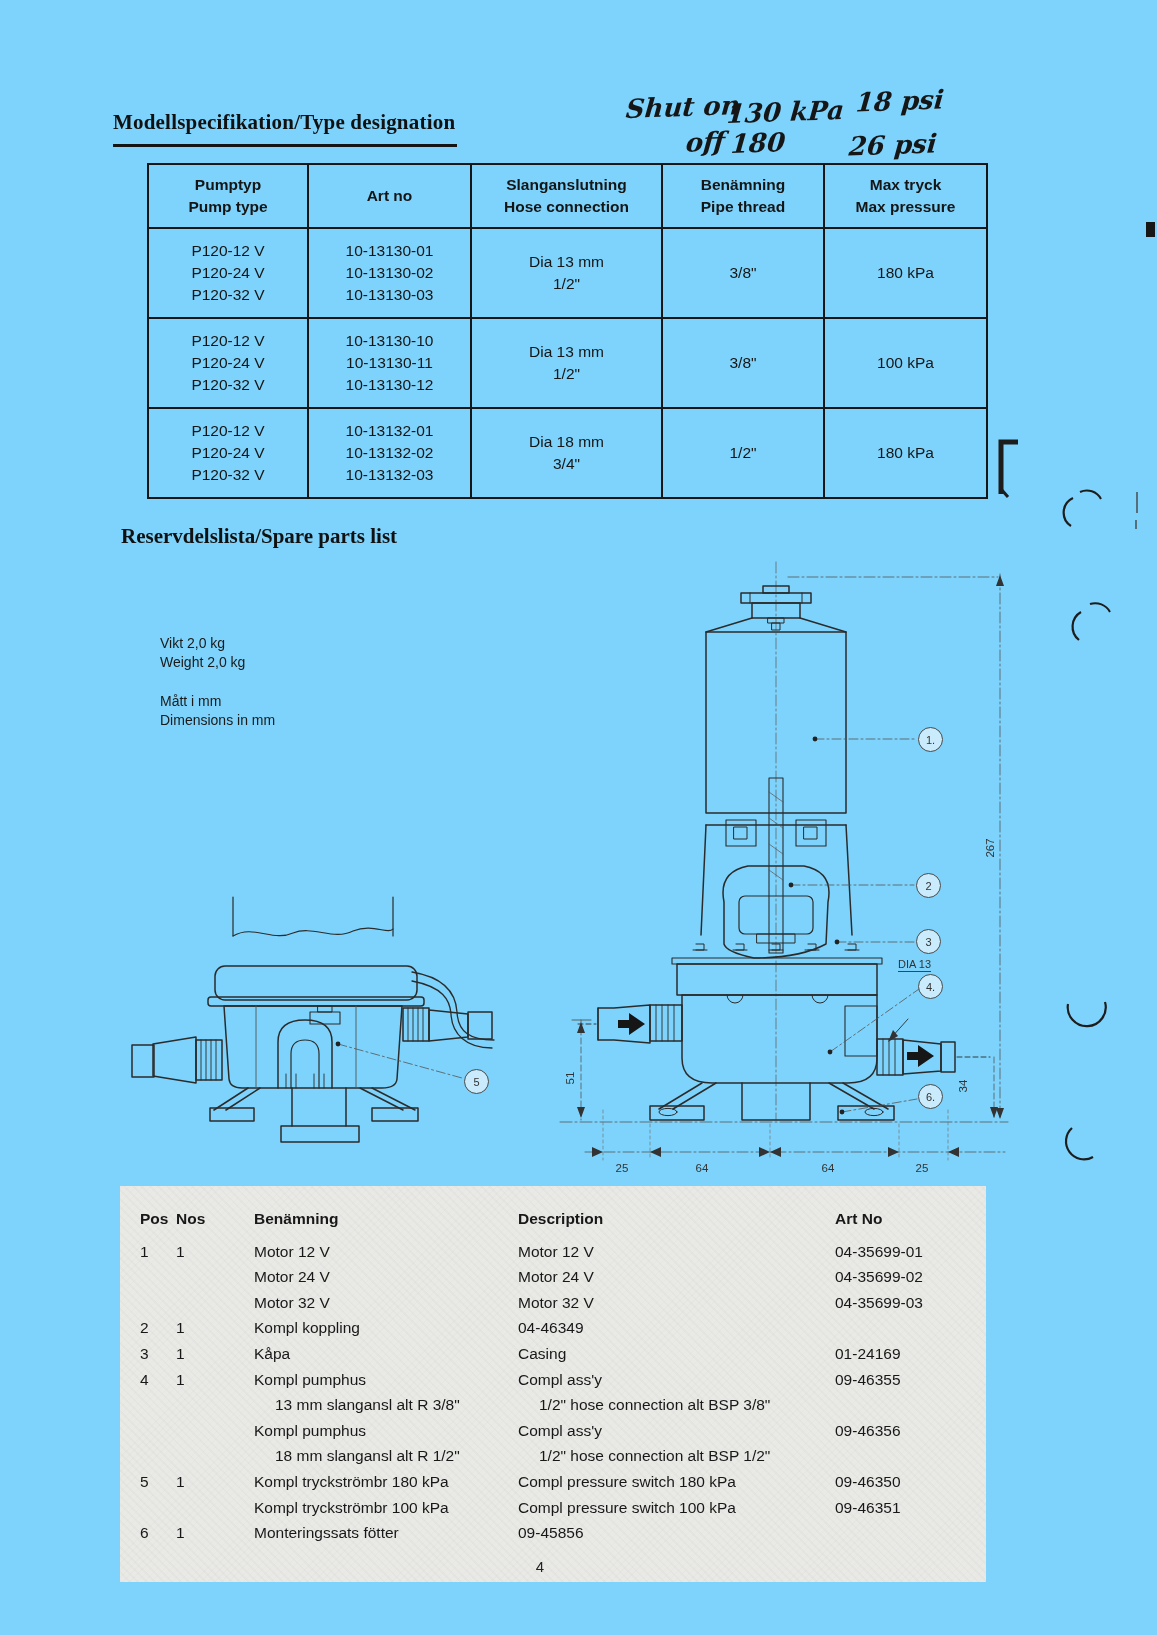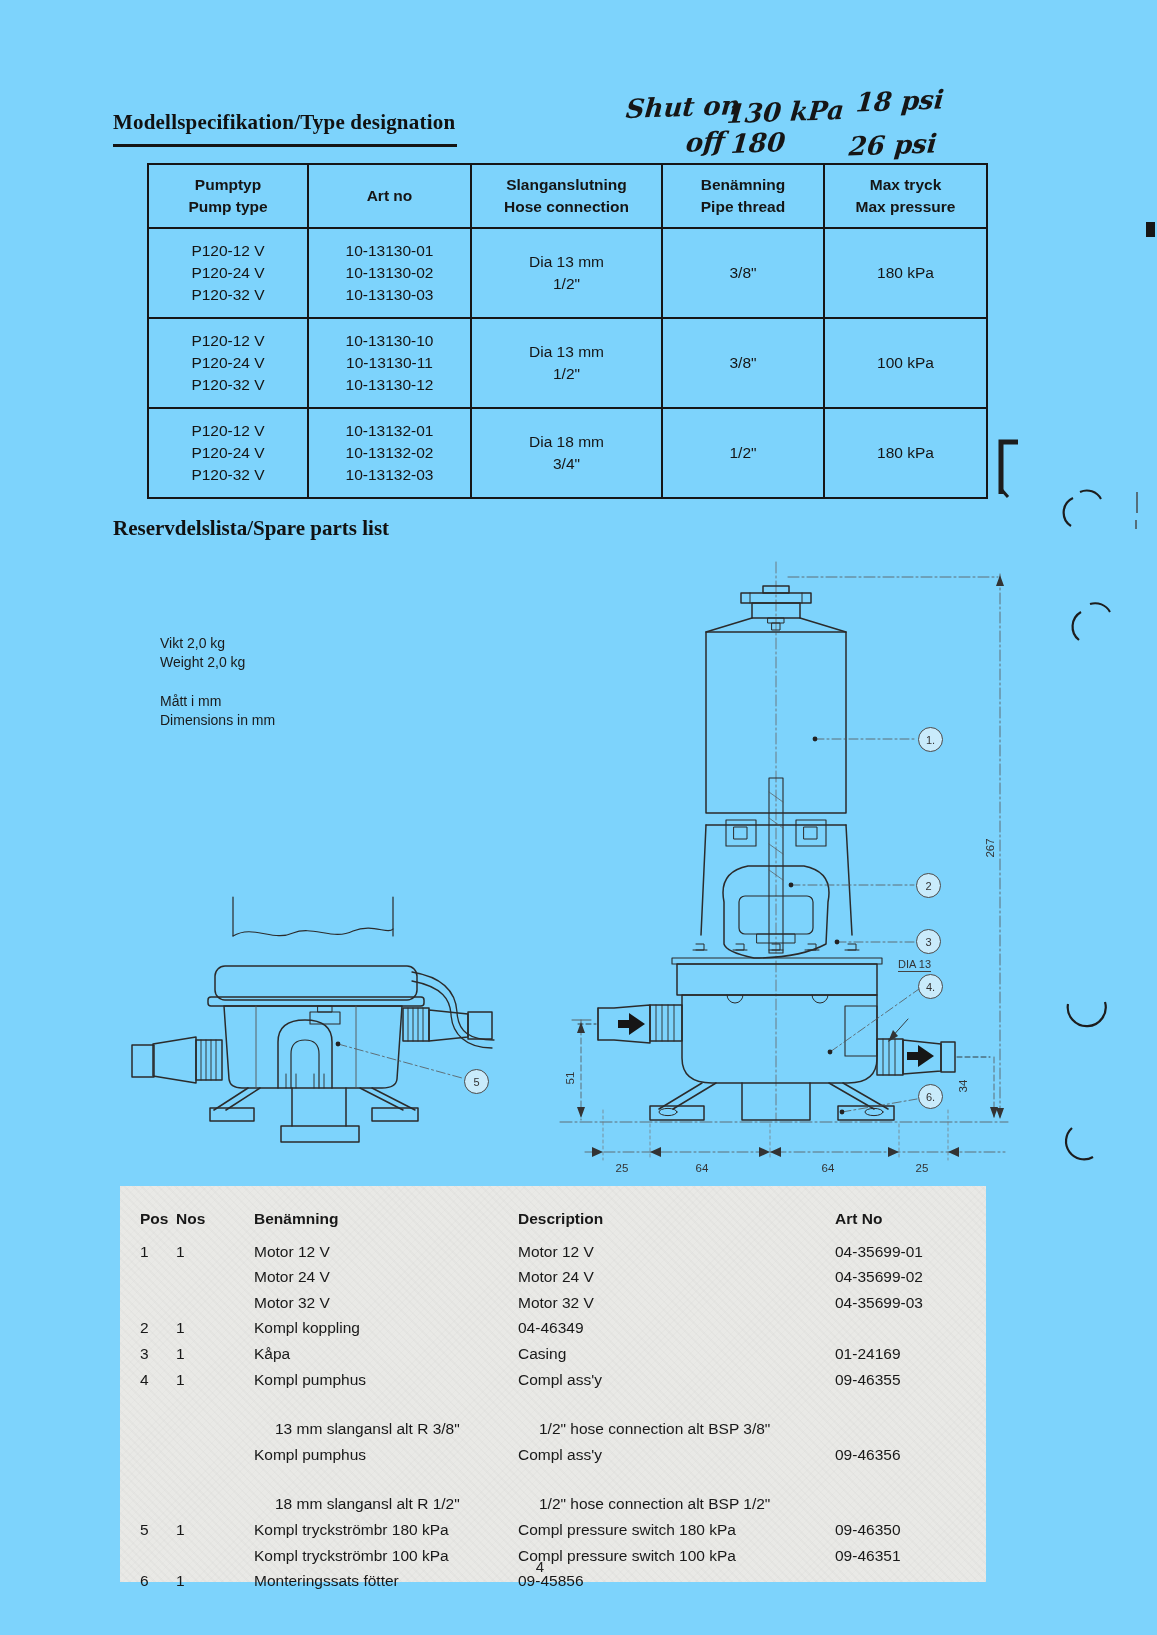--- a/index.html
+++ b/index.html
@@ -11,21 +11,21 @@
   .pre{white-space:pre-line;}
 
   
   .doc-title{
     position:absolute;left:113px;top:110px;margin:0;
     font-family:"Liberation Serif",serif;font-weight:bold;font-size:21px;
     letter-spacing:.2px;color:#111;
     border-bottom:3px solid #141414;padding:0 2px 9px 0;
   }
   .section-title{
-    position:absolute;left:113px;top:516px;margin:0;
+    position:absolute;left:113px;top:516px;margin:8px;
     font-family:"Liberation Serif",serif;font-weight:bold;font-size:21px;color:#111;
   }
 
   
   .hw{
     position:absolute;font-family:"DejaVu Serif",serif;font-style:italic;
     font-weight:600;color:#161616;font-size:26px;white-space:nowrap;
     transform:rotate(-2deg) skewX(-7deg);
   }
 
@@ -72,21 +72,21 @@
     background-image:
       repeating-linear-gradient(45deg, rgba(0,0,0,.018) 0 2px, transparent 2px 6px),
       repeating-linear-gradient(-45deg, rgba(40,40,40,.014) 0 1px, transparent 1px 5px);
     box-sizing:border-box;padding:20px 20px 0 20px;
   }
   .parts-grid{display:grid;grid-template-columns:36px 78px 264px 317px 1fr;}
   .parts-grid > div{font-size:15.5px;line-height:25.6px;color:#181818;}
   .parts-header > div{font-weight:bold;}
   .parts-header{margin-bottom:7px;}
   .cell-center{text-align:left;}
-  .cell-indent{padding-left:21px;margin-top:24px;}
+  .cell-indent{padding-left:21px;}
 
   .page-number{position:absolute;left:528px;top:1558px;width:24px;text-align:center;font-size:15px;color:#222;}
 </style>
 </head>
 <body>
 
 <div class="page">
 
   <h1 class="doc-title">Modellspecifikation/Type designation</h1>
   <h2 class="section-title">Reservdelslista/Spare parts list</h2>

